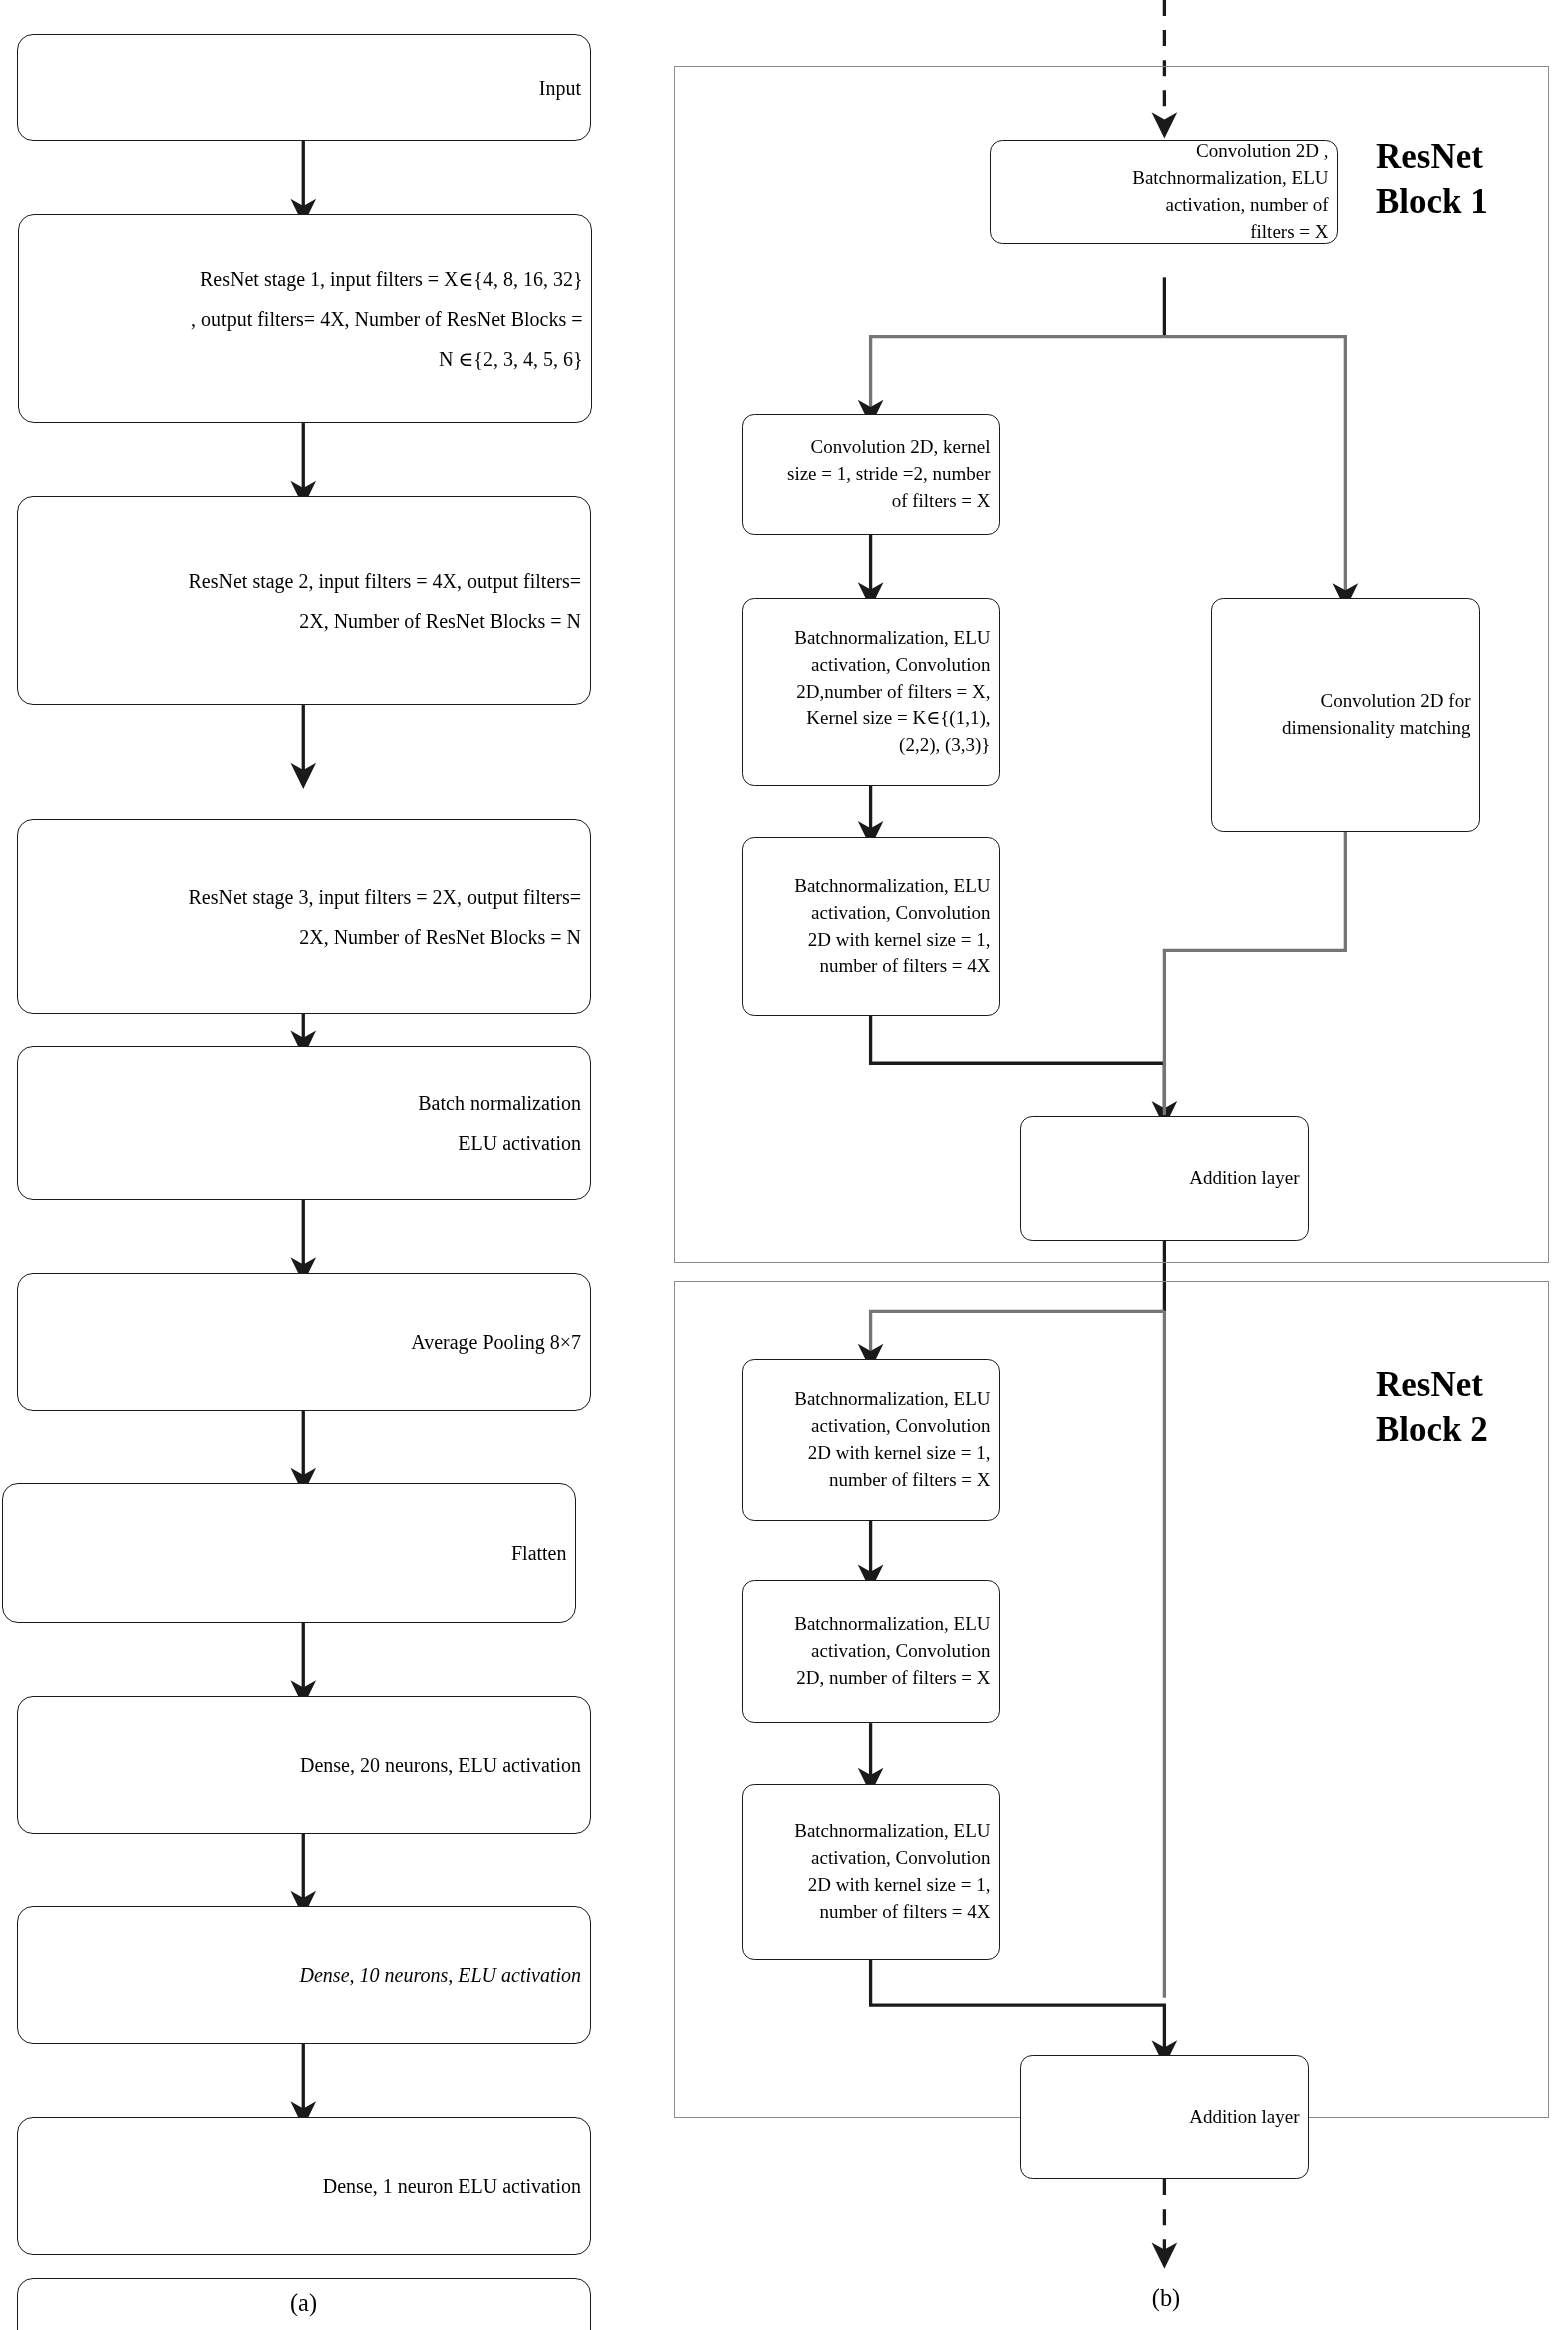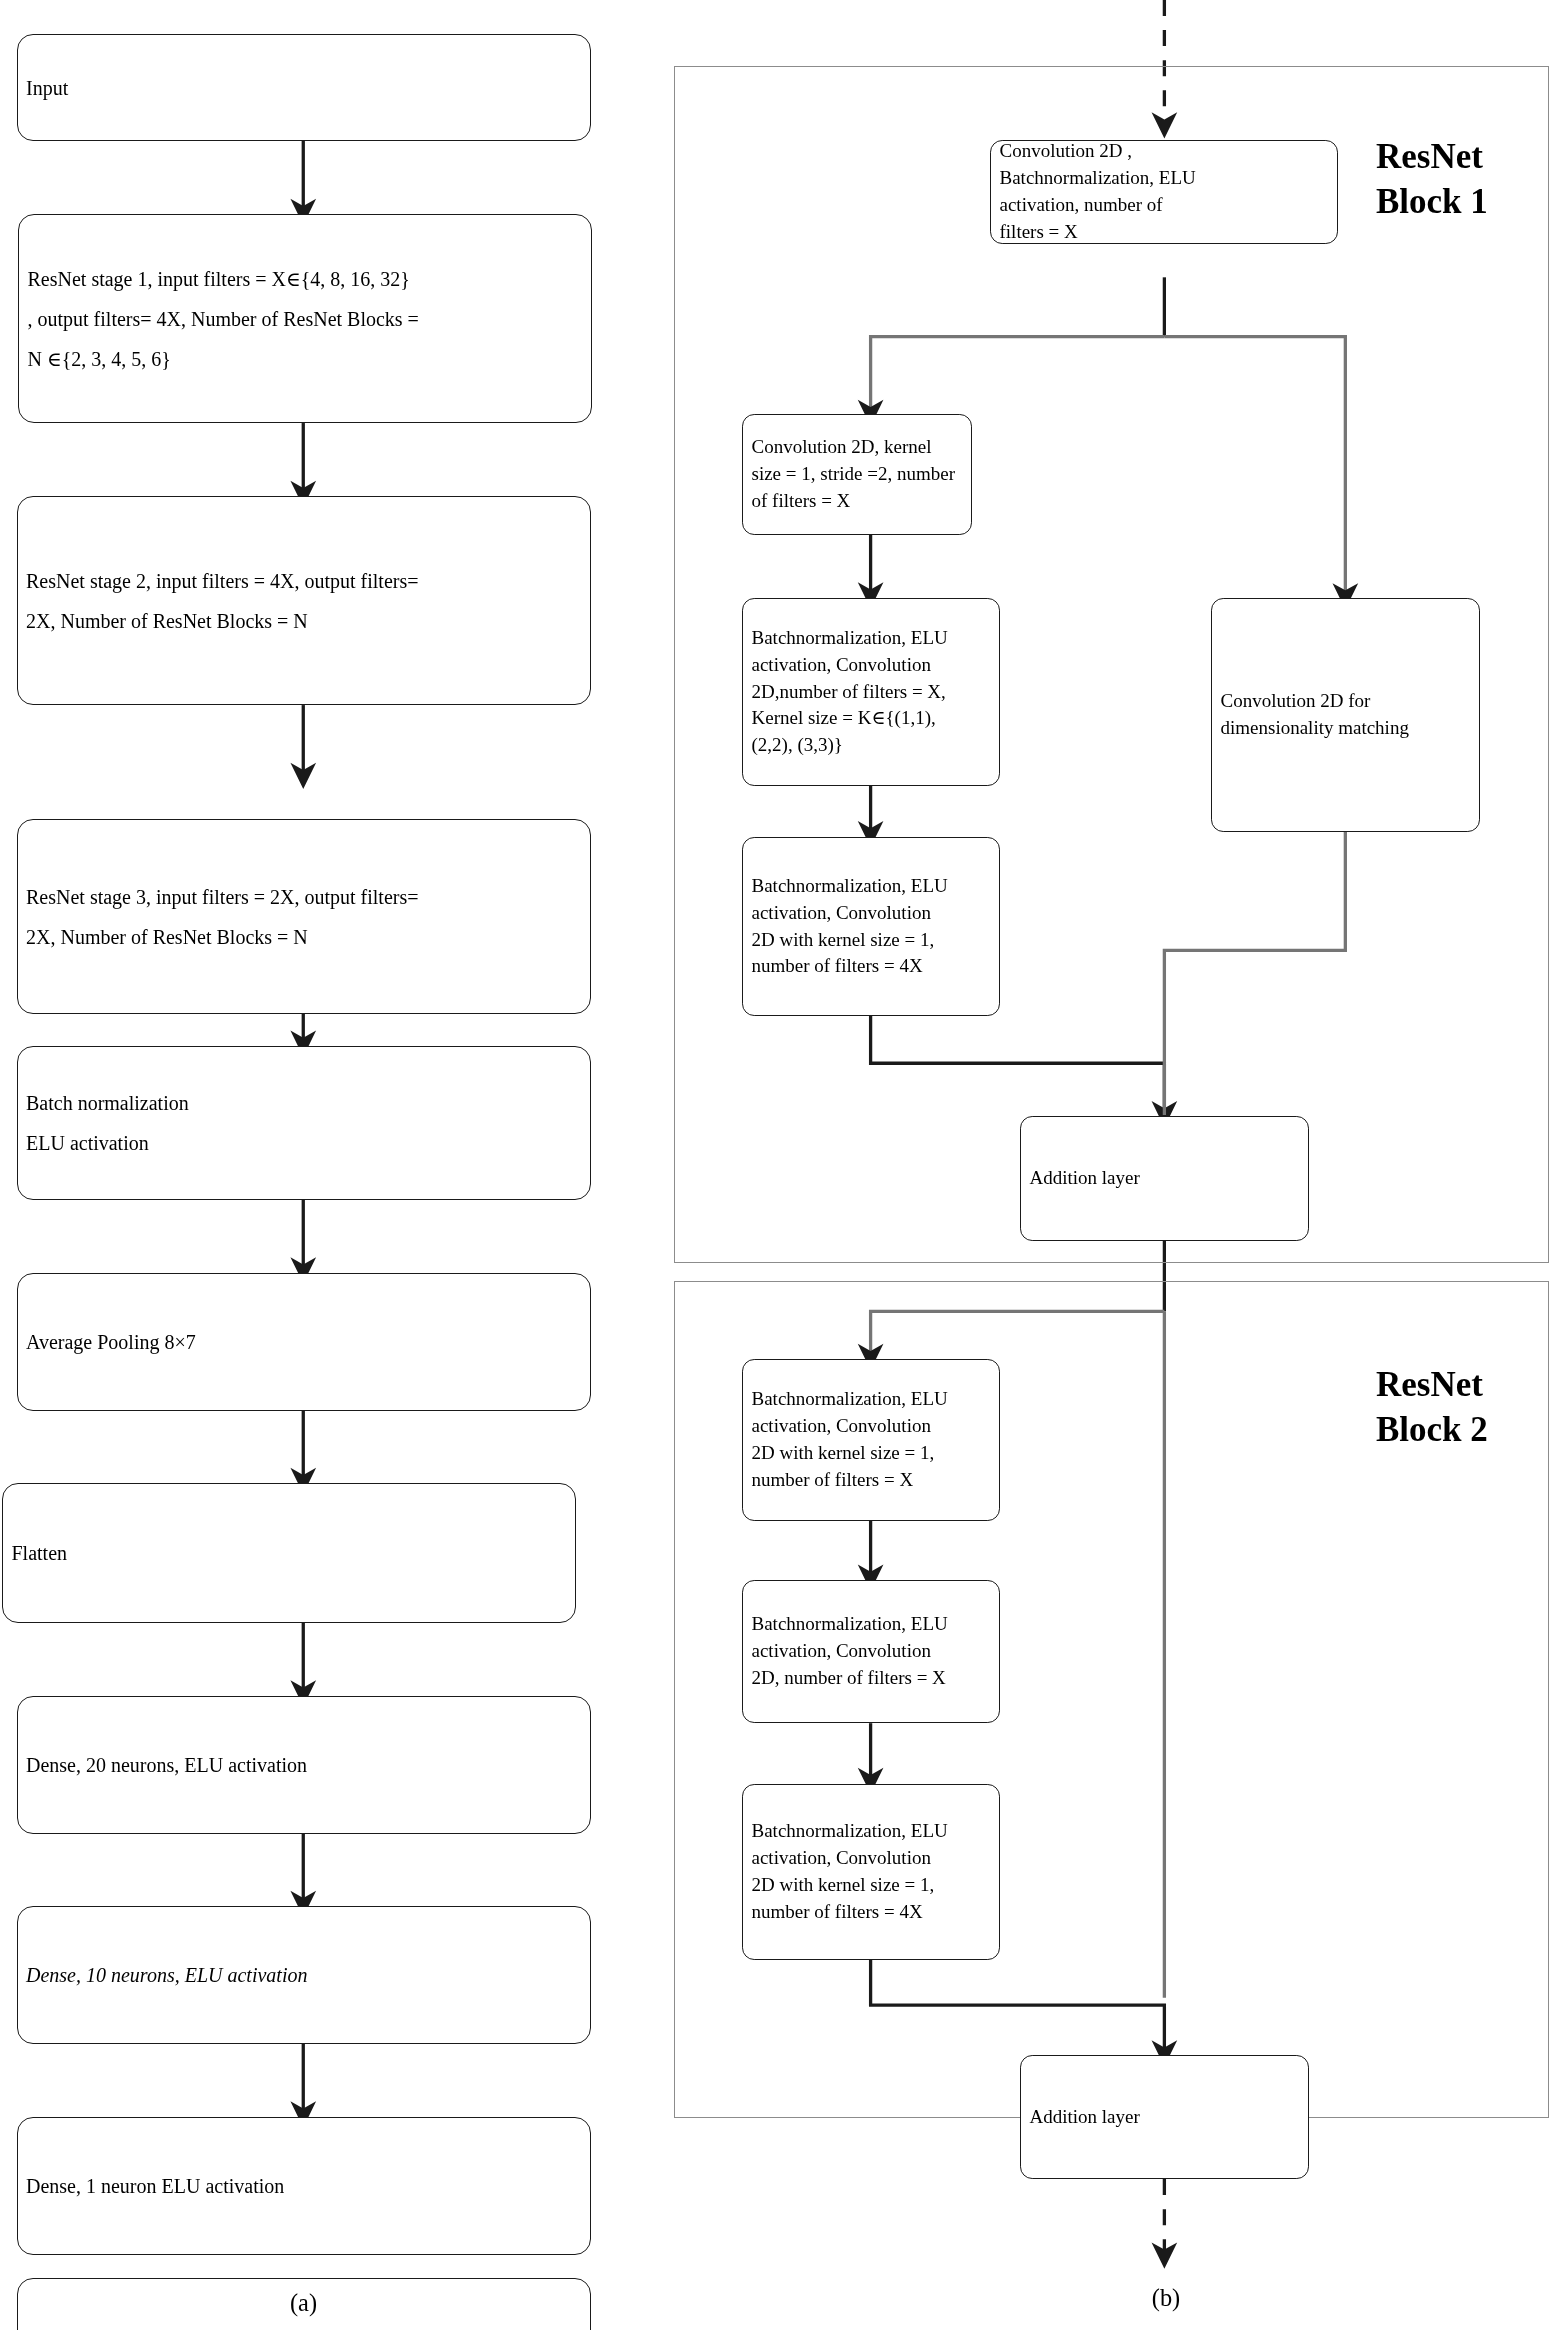--- a/index.html
+++ b/index.html
@@ -30,21 +30,21 @@
   
   .node {
     position: absolute;
     box-sizing: border-box;
     background: #ffffff;
     border: 1.4px solid #1a1a1a;
     border-radius: 16px;
     display: flex;
     align-items: center;
     justify-content: center;
-    text-align: left;
+    text-align: right;
     z-index: 3;
   }
   .node .txt {
     display: block;
     width: 100%;
     padding: 0 8.5px;
     line-height: 1.9;
     white-space: pre-line;
   }
   
@@ -203,21 +203,21 @@
   <div class="frame-label" style="left:1376px; top:1363px; width:160px;">ResNet
 Block 2</div>
 
   <div class="node col-b small-rad" style="left:990px; top:132px; width:348px; height:104px;margin-top:8px;">
     <span class="txt">Convolution 2D ,
 Batchnormalization, ELU
 activation, number of
 filters = X</span>
   </div>
 
-  <div class="node col-b small-rad" style="left:742px; top:414px; width:230px; height:121px;">
+  <div class="node col-b small-rad" style="left:742px; top:414px; width:258px; height:121px;">
     <span class="txt">Convolution 2D, kernel
 size = 1, stride =2, number
 of filters = X</span>
   </div>
 
   <div class="node col-b small-rad" style="left:742px; top:598px; width:258px; height:188px;">
     <span class="txt">Batchnormalization, ELU
 activation, Convolution
 2D,number of filters = X,
 Kernel size = K∈{(1,1),

